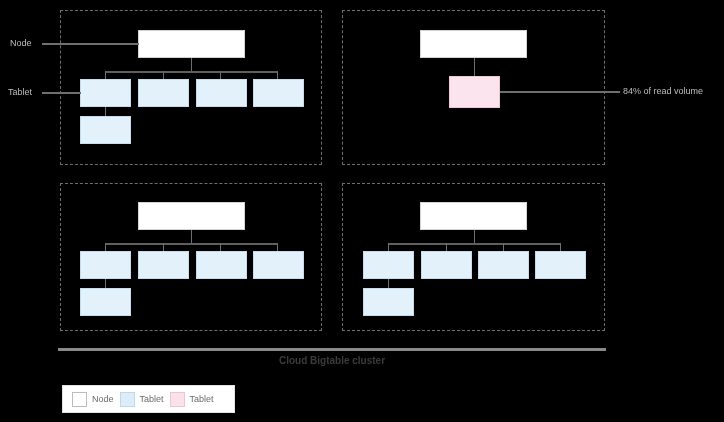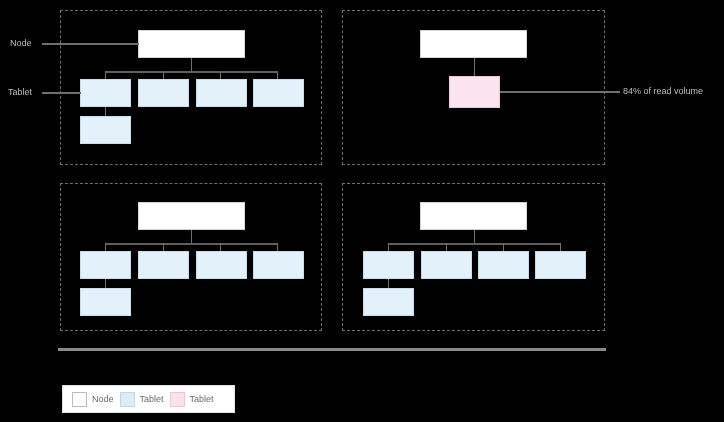--- a/index.html
+++ b/index.html
@@ -171,20 +171,21 @@
   <div class="conn v" style="left:503px; top:243px; height:8px;"></div>
   <div class="conn v" style="left:560px; top:243px; height:8px;"></div>
   <div class="box tablet" style="left:363px; top:251px; width:51px; height:28px;"></div>
   <div class="box tablet" style="left:421px; top:251px; width:51px; height:28px;"></div>
   <div class="box tablet" style="left:478px; top:251px; width:51px; height:28px;"></div>
   <div class="box tablet" style="left:535px; top:251px; width:51px; height:28px;"></div>
   <div class="conn v" style="left:388px; top:279px; height:9px;"></div>
   <div class="box tablet" style="left:363px; top:288px; width:51px; height:28px;"></div>
 
   <div class="rule" style="left:58px; top:348px; width:548px;"></div>
+  <div class="caption" style="left:58px; top:355px; width:548px;">Cloud Bigtable cluster</div>
 
   <div id="legend" style="left:62px; top:385px; width:173px; height:28px;">
     <div class="legend-item">
       <span class="legend-swatch node"></span>
       <span class="legend-text">Node</span>
     </div>
     <div class="legend-item">
       <span class="legend-swatch tablet"></span>
       <span class="legend-text">Tablet</span>
     </div>

